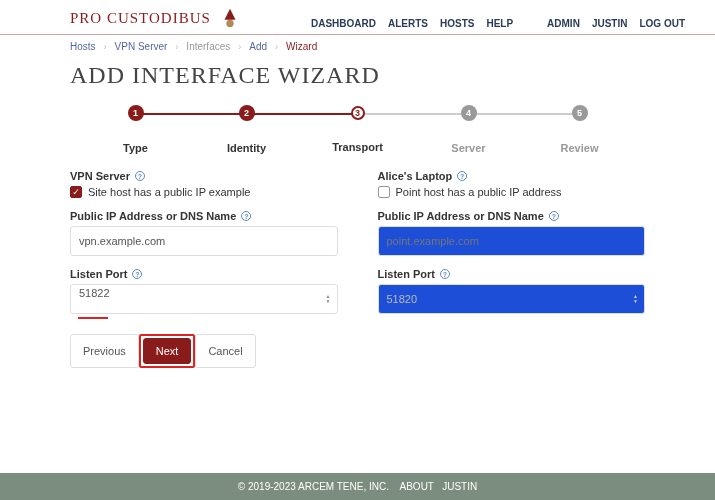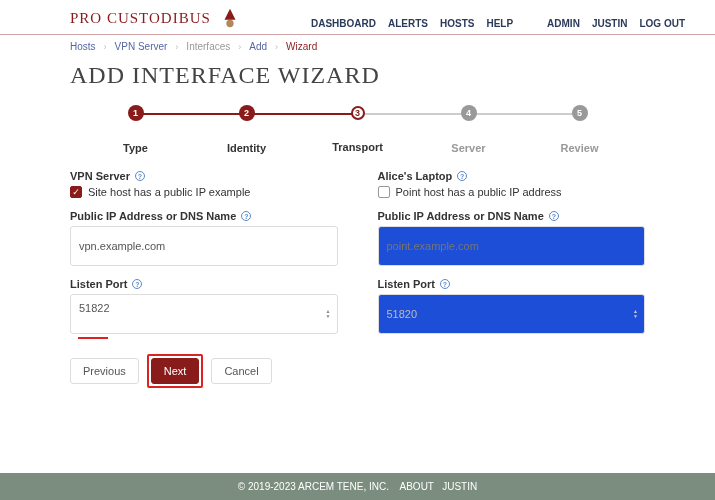--- a/index.html
+++ b/index.html
@@ -29,29 +29,29 @@
   .step-line { position: absolute; top: 8px; height: 2px; background: #ccc; z-index: 1; left: 50%; right: -50%; }
   .step-line.done { background: #8a1b1b; }
   .step:last-child .step-line { display: none; }
   .form-area { display: flex; gap: 40px; }
   .col { flex: 1; min-width: 0; }
   .field-label { font-size: 11px; font-weight: 700; margin-bottom: 4px; display: flex; align-items: center; gap: 5px; }
   .help { width: 10px; height: 10px; border: 1px solid #5b89c9; border-radius: 50%; display: inline-flex; align-items: center; justify-content: center; font-size: 7px; color: #5b89c9; cursor: pointer; font-weight: 700; line-height: 1;}
   .check-row { display: flex; align-items: center; gap: 6px; font-size: 11px; margin-bottom: 12px; }
   .chk { width: 12px; height: 12px; border: 1px solid #999; border-radius: 2px; display: inline-flex; align-items: center; justify-content: center; font-size: 9px; cursor: pointer; }
   .chk.checked { background: #8a1b1b; border-color: #8a1b1b; color: #fff; }
-  input.txt { width: 100%; height: 40px; border: 1px solid #ddd; border-radius: 3px; padding: 0 8px; font-size: 11px; color: #555; outline: none; }
+  input.txt { width: 100%; height: 30px; border: 1px solid #ddd; border-radius: 3px; padding: 0 8px; font-size: 11px; color: #555; outline: none; }
   input.txt:disabled { background: #1d4ed8; color: #bbb; }
   .spin { position: relative; }
   .spin-ctrl { position: absolute; right: 4px; top: 50%; transform: translateY(-50%); width: 8px; display: flex; flex-direction: column; font-size: 5px; color: #888; line-height: 5px;}
   .spin-ctrl span { cursor: pointer;}
   .disabled-spin .spin-ctrl { color: #ccc; }
   .underline-red { border-bottom: 2px solid #d22; display: inline-block; padding-bottom: 0px;}
   .field-block { margin-bottom: 12px; }
-  .buttons { display: flex; gap: 8px; margin-top: 10px; align-items: center;}
+  .buttons { display: flex; gap: 0; margin-top: 10px; }
   .btn { font-size: 11px; padding: 6px 12px; border-radius: 3px; border: 1px solid #ddd; background: #fff; color: #555; cursor: pointer; }
   .btn.primary { background: #8a1b1b; color: #fff; border-color: #8a1b1b; }
   .highlight-box { border: 2px solid #d22; padding: 2px; border-radius: 2px; }
   .footer { position: absolute; bottom: 0; left: 0; right: 0; background: #7a8d7e; color: #fff; font-size: 10px; text-align: center; padding: 8px 0; }
   .footer a { color: #fff; text-decoration: none; }
 </style>
 </head>
 <body>
 
 <div class="topbar">

